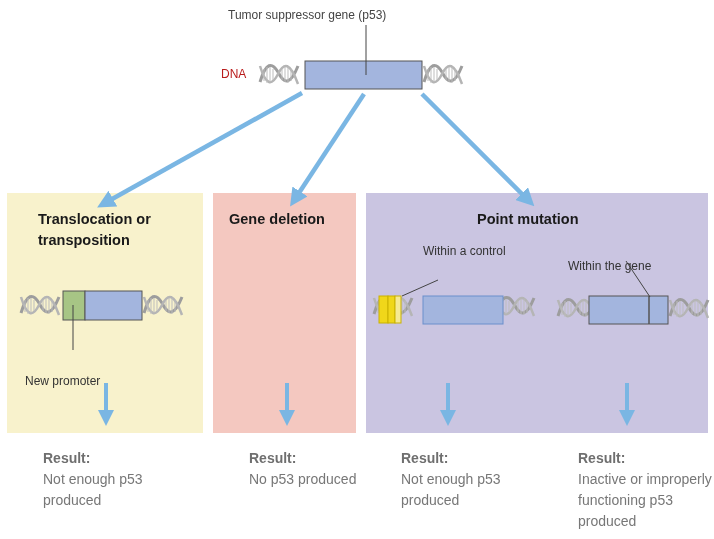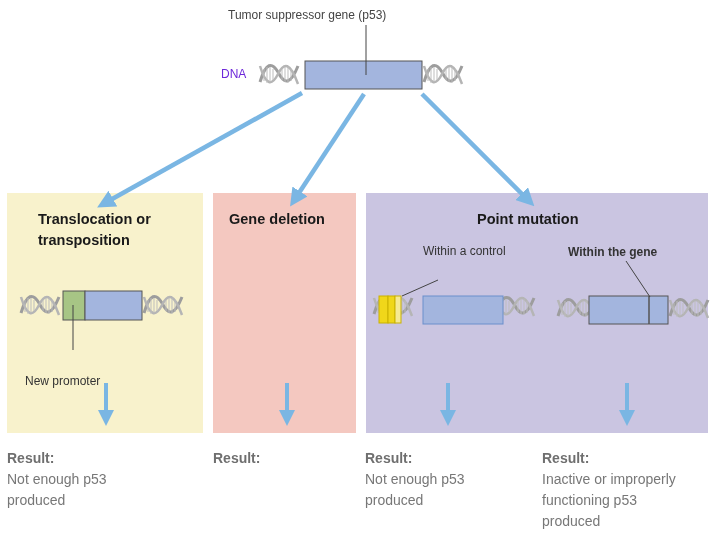--- a/index.html
+++ b/index.html
@@ -4,21 +4,21 @@
 <style>
   html, body { margin:0; padding:0; background:#ffffff; }
   body { width:714px; height:539px; position:relative; overflow:hidden;
          font-family:"Liberation Sans", sans-serif; color:#333; }
   .panel { position:absolute; top:193px; height:240px; }
   .p-yellow { left:7px; width:196px; background:#f8f2cc; }
   .p-pink { left:213px; width:143px; background:#f4c8c0; }
   .p-purple { left:366px; width:342px; background:#cac5e1; }
   .ptitle { position:absolute; font-weight:bold; font-size:14.5px; color:#1a1a1a; line-height:21px; }
   .lbl { position:absolute; font-size:12px; color:#333; line-height:20px; white-space:nowrap; }
-  .res { position:absolute; font-size:14px; line-height:21px; color:#777; }
+  .res { position:absolute; font-size:14px; line-height:21px; color:#777;margin-left:36px; }
   .res .rh { font-weight:bold; color:#6f6f6f; }
   svg { position:absolute; left:0; top:0; }
 </style>
 </head>
 <body>
 
 <div class="panel p-yellow"></div>
 <div class="panel p-pink"></div>
 <div class="panel p-purple"></div>
 
@@ -91,42 +91,43 @@
   <line x1="649" y1="296" x2="649" y2="324" stroke="#555" stroke-width="1.5"></line>
   <line x1="626" y1="261" x2="650" y2="297" stroke="#444" stroke-width="1"></line>
 
   <line x1="106" y1="383" x2="106" y2="418" stroke="#7ab6e3" stroke-width="4" marker-end="url(#arrowhead)"></line>
   <line x1="287" y1="383" x2="287" y2="418" stroke="#7ab6e3" stroke-width="4" marker-end="url(#arrowhead)"></line>
   <line x1="448" y1="383" x2="448" y2="418" stroke="#7ab6e3" stroke-width="4" marker-end="url(#arrowhead)"></line>
   <line x1="627" y1="383" x2="627" y2="418" stroke="#7ab6e3" stroke-width="4" marker-end="url(#arrowhead)"></line>
 </svg>
 
 <div class="lbl" style="left:228px; top:5px; color:#444;">Tumor suppressor gene (p53)</div>
-<div class="lbl" style="left:221px; top:64px; color:#6d28d9;">DNA</div>
+<div class="lbl" style="left:221px; top:64px; color:#b91c1c;">DNA</div>
 
 <div class="ptitle" style="left:38px; top:209px;">
   <div>Translocation or</div>
   <div>transposition</div>
 </div>
 <div class="ptitle" style="left:229px; top:209px;">Gene deletion</div>
 <div class="ptitle" style="left:477px; top:209px;">Point mutation</div>
 
 <div class="lbl" style="left:25px; top:371px;">New promoter</div>
 <div class="lbl" style="left:391px; top:241px;margin-left:32px;">
   <div>Within a control</div>
 </div>
-<div class="lbl" style="left:568px; top:242px;font-weight:bold;">Within the gene</div>
+<div class="lbl" style="left:568px; top:256px;">Within the gene</div>
 
 <div class="res" style="left:7px; top:448px;">
   <div class="rh">Result:</div>
   <div>Not enough p53</div>
   <div>produced</div>
 </div>
 <div class="res" style="left:213px; top:448px;">
   <div class="rh">Result:</div>
+  <div>No p53 produced</div>
 </div>
 <div class="res" style="left:365px; top:448px;">
   <div class="rh">Result:</div>
   <div>Not enough p53</div>
   <div>produced</div>
 </div>
 <div class="res" style="left:542px; top:448px;">
   <div class="rh">Result:</div>
   <div>Inactive or improperly</div>
   <div>functioning p53</div>

